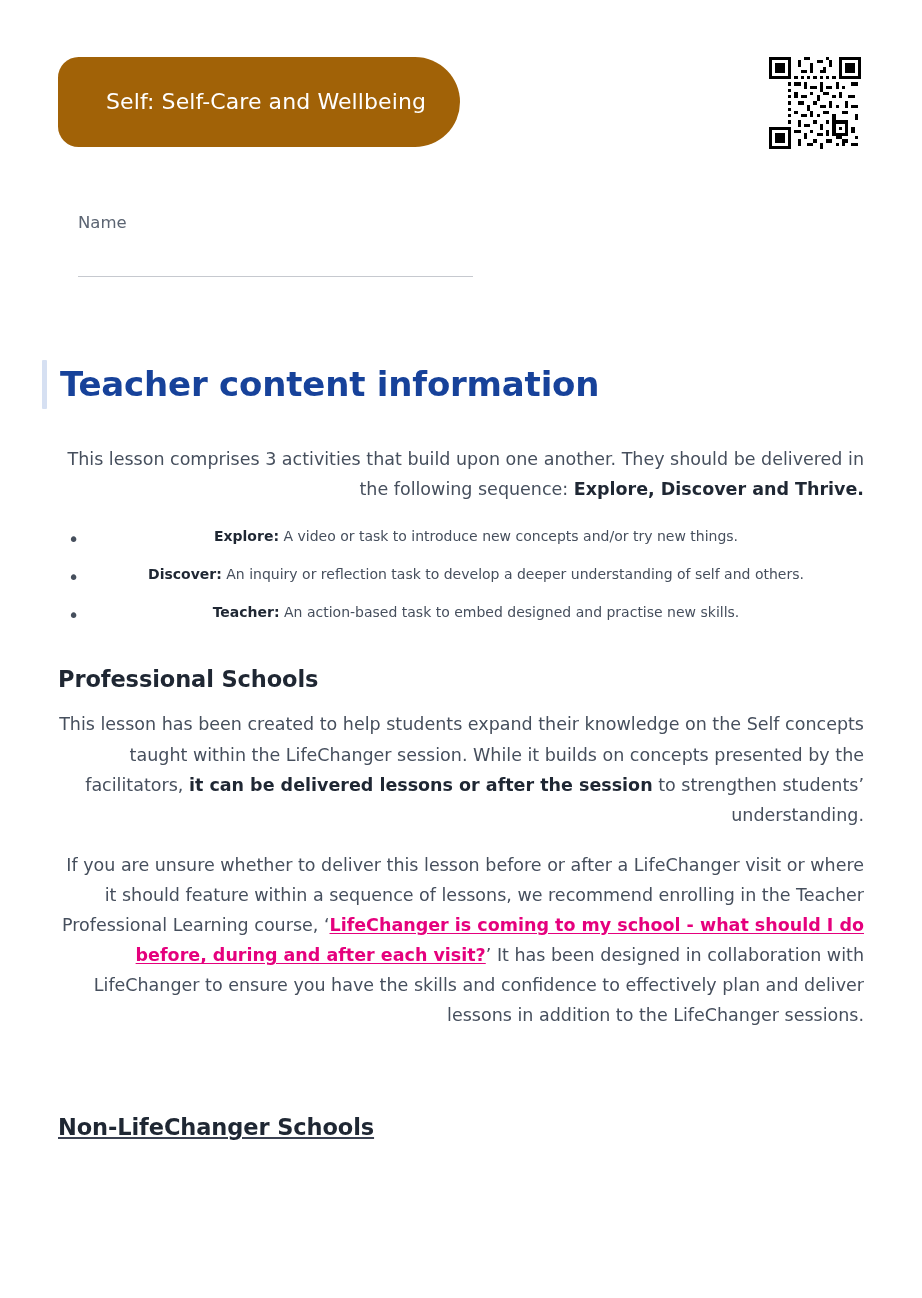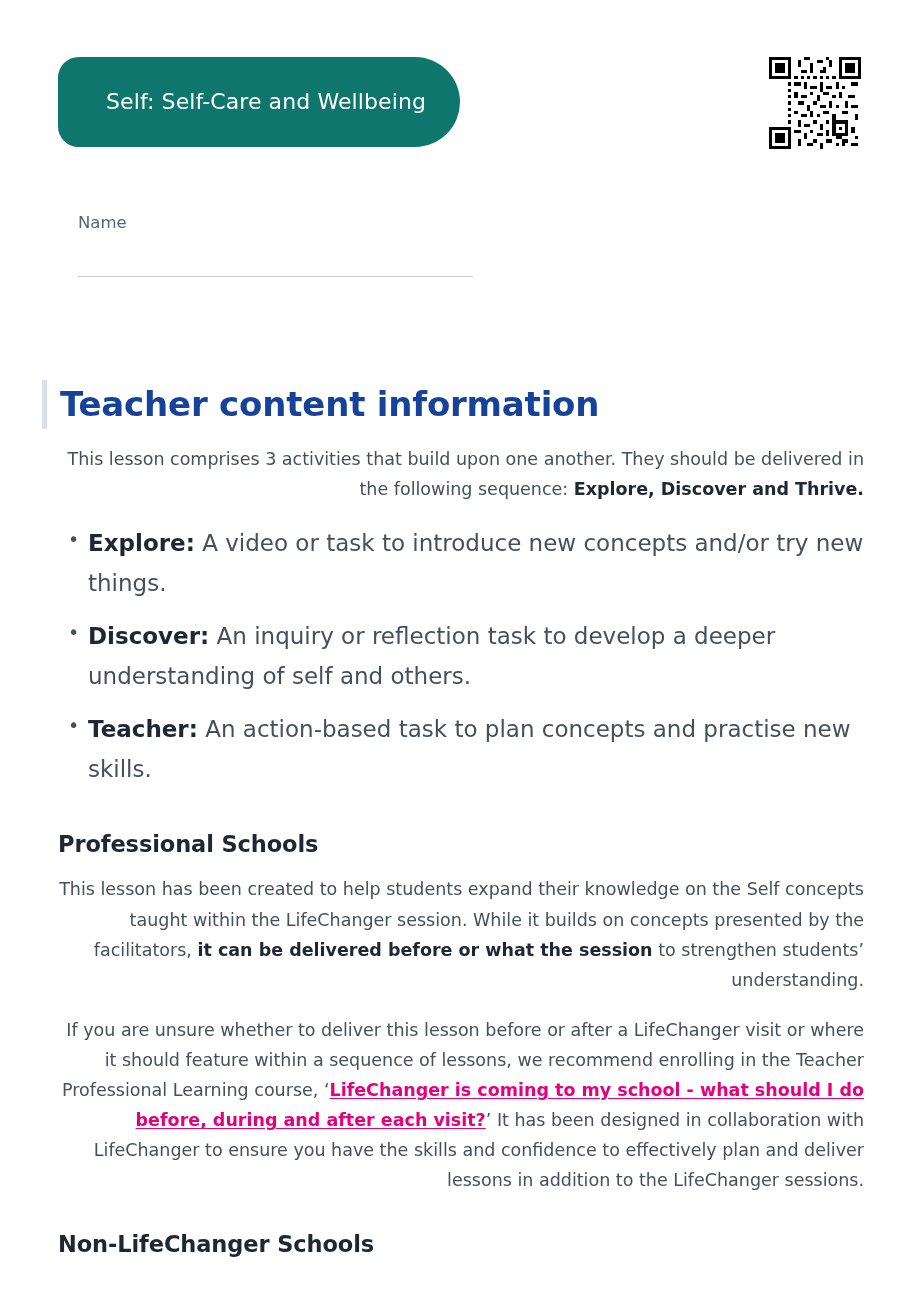--- a/index.html
+++ b/index.html
@@ -31,21 +31,21 @@
     width: 922px;
     height: 190px;
   }
 
   .title-badge {
     position: absolute;
     left: 58px;
     top: 57px;
     width: 402px;
     min-height: 90px;
-    background: #0f766e;
+    background: #a16207;
     border-radius: 22px 48px 48px 22px;
     box-sizing: border-box;
     padding: 19px 30px 19px 48px;
     display: flex;
     align-items: center;
   }
   .title-badge-text {
     color: #ffffff;
     font-size: 22px;
     line-height: 1.38;
@@ -93,21 +93,21 @@
     bottom: 0;
     height: 1.5px;
     background: #c6c9cf;
   }
   .field.klass .field-line { left: 4px; right: 0; }
 
   
   .main-heading-wrap {
     position: absolute;
     left: 42px;
-    top: 380px;
+    top: 360px;
     display: flex;
     align-items: stretch;
   }
   .accent-bar {
     width: 5px;
     background: #d6e0f2;
     border-radius: 1px;
     margin-right: 13px;
     align-self: stretch;
   }
@@ -137,44 +137,45 @@
   }
   p.body b, li b { color: #1f2733; font-weight: bold; }
 
   ul.activities {
     margin: 14px 0 0 0;
     padding: 0 0 0 30px;
     list-style: none;
   }
   ul.activities li {
     position: relative;
-    font-size: 23px;
+    font-size: 14px;
     line-height: 1.72;
     color: #464f5d;
     margin-bottom: 14px;
+    text-align: center;
   }
   ul.activities li:before {
     content: "•";
     position: absolute;
     left: -20px;
     top: -1px;
     color: #464f5d;
     font-size: 19px;
   }
   ul.activities li:last-child { margin-bottom: 0; }
 
   h2.sub {
     font-size: 22.5px;
     font-weight: bold;
     color: #1f2733;
     margin: 0 0 17px 0;
     letter-spacing: -0.1px;
   }
   .section { margin-top: 42px; }
-  .section.last { margin-top: 36px; }
+  .section.last { margin-top: 84px; text-decoration: underline; }
 
   a.link {
     color: #E5007D;
     font-weight: bold;
     text-decoration: underline;
     text-underline-offset: 2px;
   }
 </style>
 </head>
 <body>
@@ -309,26 +310,26 @@
     <h1 class="main-heading">Teacher content information</h1>
   </div>
 
   <div class="content">
 
     <p class="body"><span>This lesson comprises 3 activities that build upon one another. They should be delivered in the following sequence: </span><b>Explore, Discover and Thrive.</b></p>
 
     <ul class="activities">
       <li><b>Explore:</b><span> A video or task to introduce new concepts and/or try new things.</span></li>
       <li><b>Discover:</b><span> An inquiry or reflection task to develop a deeper understanding of self and others.</span></li>
-      <li><b>Teacher:</b><span> An action-based task to plan concepts and practise new skills.</span></li>
+      <li><b>Teacher:</b><span> An action-based task to embed designed and practise new skills.</span></li>
     </ul>
 
     <div class="section">
       <h2 class="sub">Professional Schools</h2>
-      <p class="body"><span>This lesson has been created to help students expand their knowledge on the Self concepts taught within the LifeChanger session. While it builds on concepts presented by the facilitators, </span><b>it can be delivered before or what the session</b><span> to strengthen students’ understanding.</span></p>
+      <p class="body"><span>This lesson has been created to help students expand their knowledge on the Self concepts taught within the LifeChanger session. While it builds on concepts presented by the facilitators, </span><b>it can be delivered lessons or after the session</b><span> to strengthen students’ understanding.</span></p>
       <p class="body"><span>If you are unsure whether to deliver this lesson before or after a LifeChanger visit or where it should feature within a sequence of lessons, we recommend enrolling in the Teacher Professional Learning course, ‘</span><a class="link" href="#">LifeChanger is coming to my school - what should I do before, during and after each visit?</a><span>’ It has been designed in collaboration with LifeChanger to ensure you have the skills and confidence to effectively plan and deliver lessons in addition to the LifeChanger sessions.</span></p>
     </div>
 
     <div class="section last">
       <h2 class="sub">Non-LifeChanger Schools</h2>
     </div>
 
   </div>
 </div>
 

